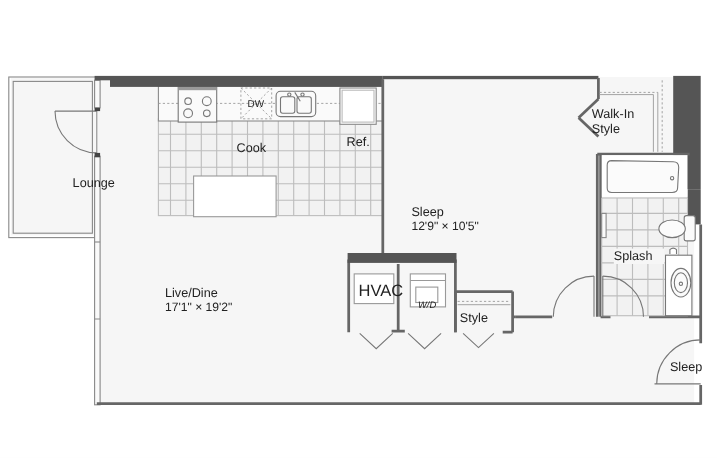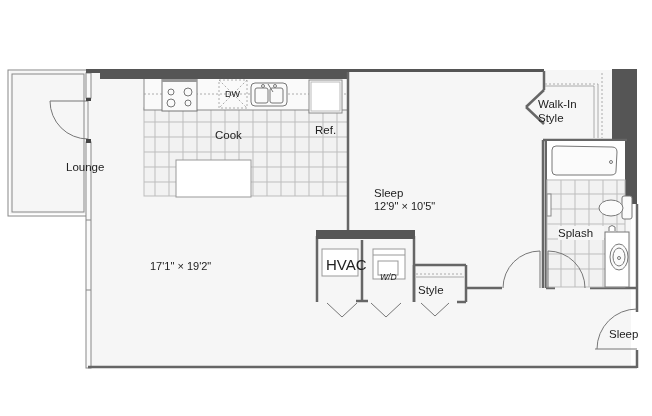--- a/index.html
+++ b/index.html
@@ -205,20 +205,21 @@
 
 <div class="room-label" style="left:22px; top:160px; width:52px;margin-left:44px;">
   <span class="name">Lounge</span>
 </div>
 
 <div class="room-label" style="left:215px; top:128px; width:50px;">
   <span class="name">Cook</span>
 </div>
 
 <div class="room-label" style="left:150px; top:260px; width:110px;">
+  <span class="name">Live/Dine</span>
   <span class="dims">17'1" × 19'2"</span>
 </div>
 
 <div class="room-label" style="left:374px; top:142px; width:100px;margin-top:44px;">
   <span class="name">Sleep</span>
   <span class="dims">12'9" × 10'5"</span>
 </div>
 
 <div class="room-label" style="left:538px; top:97px; width:56px;">
   <span class="name">Walk-In</span>

